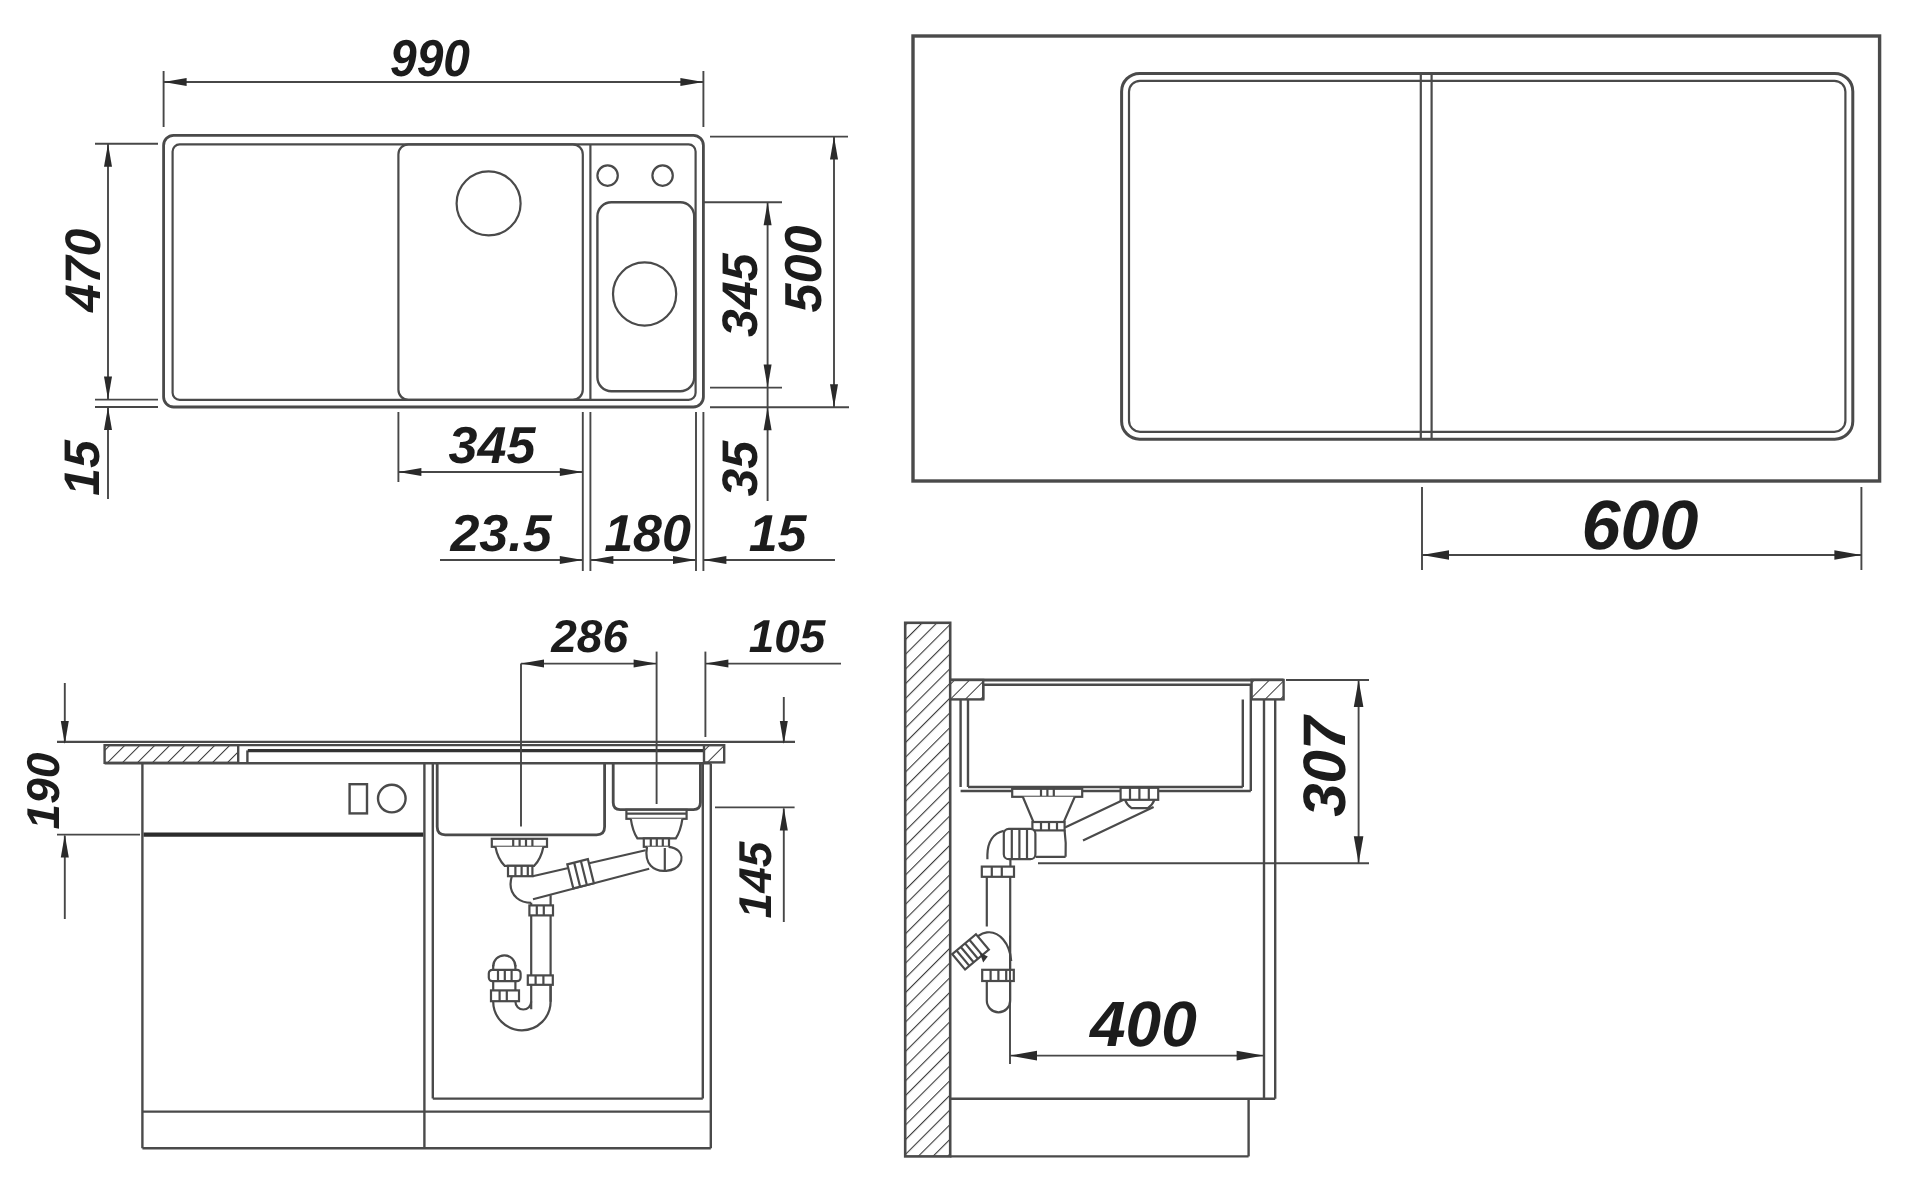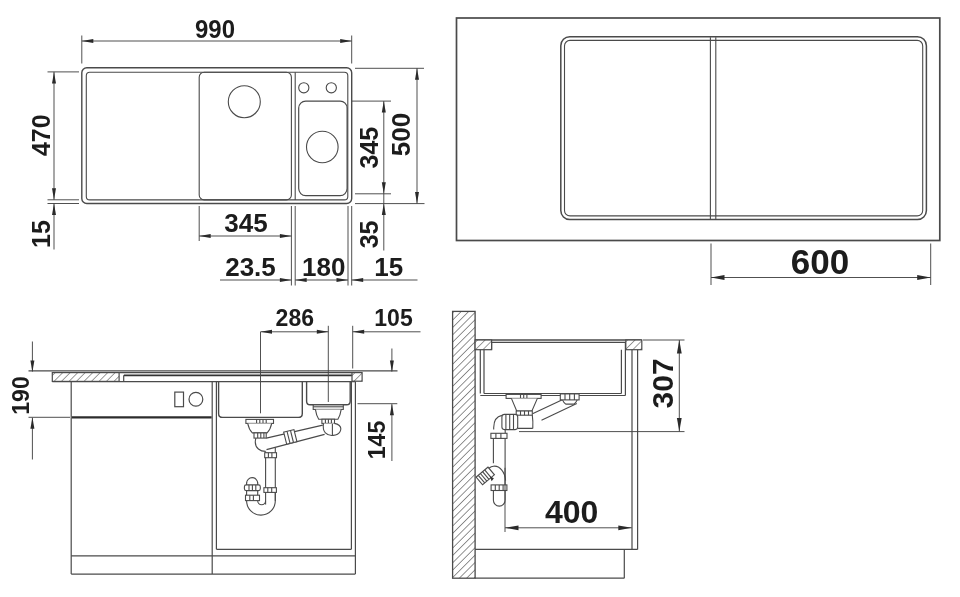--- a/index.html
+++ b/index.html
@@ -1,16 +1,16 @@
 <!DOCTYPE html>
 <html><head>
 <meta charset="utf-8">
 <style>
   html,body{margin:0;padding:0;background:#ffffff;}
-  .wrap{width:960px;height:597px;position:relative;background:#fff;}
+  .wrap{width:960px;height:597px;position:relative;background:#fff;font-style:italic;}
   svg{display:block;}
   text{font-family:"Liberation Sans",sans-serif;font-weight:bold;fill:#1c1c1c;}
 </style>
 </head>
 <body>
 <div class="wrap">
 <svg width="960" height="597" viewBox="0 0 960 597">
 <defs>
 
   <pattern id="hatchW" width="5.3" height="5.3" patternUnits="userSpaceOnUse" patternTransform="rotate(45)">

